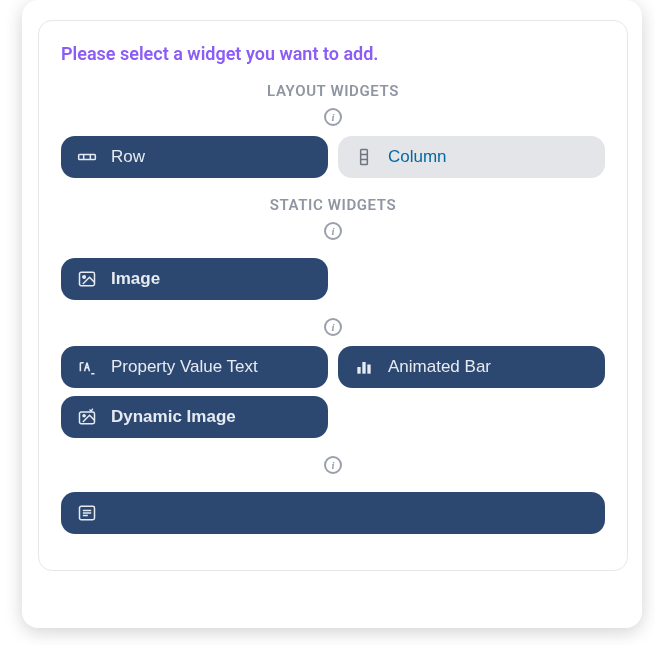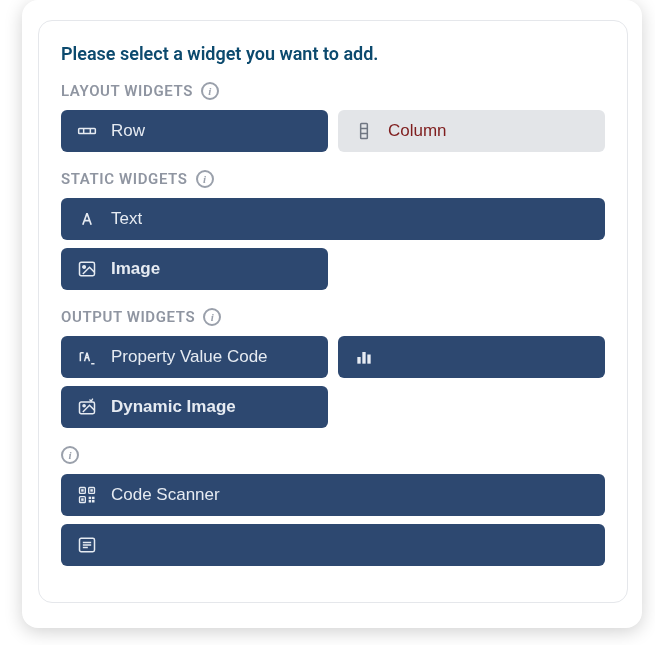--- a/index.html
+++ b/index.html
@@ -37,29 +37,30 @@
     top: 20px;
     width: 590px;
     background: #ffffff;
     border: 1px solid #e5e7eb;
     border-radius: 14px;
     padding: 22px 22px 28px 22px;
   }
   .title {
     font-size: 18px;
     font-weight: 600;
-    color: #0c4a6e;
+    color: #8b5cf6;
     margin-bottom: 18px;
   }
   .section-header {
     display: flex;
     align-items: center;
     gap: 8px;
     margin-top: 18px;
     margin-bottom: 10px;
+    flex-direction: column;
   }
   .section-header:first-of-type { margin-top: 0; }
   .section-label {
     font-size: 15px;
     font-weight: 600;
     letter-spacing: 0.6px;
     color: #8f95a1;
   }
   .info-icon {
     width: 18px;
@@ -79,34 +80,34 @@
     display: flex;
     gap: 10px;
     margin-bottom: 8px;
   }
   .btn {
     flex: 1 1 0;
     min-width: 0;
     background: #2d4870;
     color: #e6ebf2;
     border: none;
-    border-radius: 6px;
+    border-radius: 14px;
     height: 42px;
     padding: 0 16px;
     display: flex;
     align-items: center;
     gap: 14px;
     font-size: 17px;
     font-weight: 500;
     cursor: pointer;
   }
   .btn.half { width: calc(50% - 5px); flex: 0 0 auto; font-weight: bold; }
   .btn.disabled {
     background: #e3e5e8;
-    color: #7f1d1d;
+    color: #0369a1;
     cursor: default;
   }
   .btn-label {
     white-space: nowrap;
     overflow: hidden;
     text-overflow: ellipsis;
   }
   .icon {
     width: 20px;
     height: 20px;
@@ -155,100 +156,75 @@
       </span>
       <span class="btn-label">Column</span>
     </button>
   </div>
 
   <div class="section-header">
     <span class="section-label">STATIC WIDGETS</span>
     <span class="info-icon">i</span>
   </div>
   <div class="btn-row">
-    <button class="btn">
-      <span class="icon icon-enabled">
-        <svg viewBox="0 0 24 24" fill="none" stroke="currentColor" stroke-width="2">
-          <path d="M12 5 L7 19 M12 5 L17 19 M9 14 H15"></path>
-        </svg>
-      </span>
-      <span class="btn-label">Text</span>
-    </button>
   </div>
   <div class="btn-row">
     <button class="btn half">
       <span class="icon icon-enabled">
         <svg viewBox="0 0 24 24" fill="none" stroke="currentColor" stroke-width="1.8">
           <rect x="3" y="4" width="18" height="16" rx="2"></rect>
           <circle cx="8.5" cy="9.5" r="1.5" fill="currentColor"></circle>
           <path d="M21 16 L15 10 L7 18"></path>
         </svg>
       </span>
       <span class="btn-label">Image</span>
     </button>
   </div>
 
   <div class="section-header">
-    <span class="section-label">OUTPUT WIDGETS</span>
     <span class="info-icon">i</span>
   </div>
   <div class="btn-row">
     <button class="btn">
       <span class="icon icon-enabled">
         <svg viewBox="0 0 24 24" fill="none" stroke="currentColor" stroke-width="1.8">
           <path d="M4 17 L4 7 M4 7 L8 7 M12 7 L9 17 M12 7 L15 17 M10.2 13 H13.8 M17 20 H21"></path>
         </svg>
       </span>
-      <span class="btn-label">Property Value Code</span>
+      <span class="btn-label">Property Value Text</span>
     </button>
     <button class="btn">
       <span class="icon icon-enabled">
         <svg viewBox="0 0 24 24" fill="currentColor">
           <rect x="4" y="12" width="4" height="8"></rect>
           <rect x="10" y="6" width="4" height="14"></rect>
           <rect x="16" y="9" width="4" height="11"></rect>
         </svg>
       </span>
+      <span class="btn-label">Animated Bar</span>
     </button>
   </div>
   <div class="btn-row">
     <button class="btn half">
       <span class="icon icon-enabled">
         <svg viewBox="0 0 24 24" fill="none" stroke="currentColor" stroke-width="1.8">
           <rect x="3" y="6" width="18" height="14" rx="2"></rect>
           <path d="M21 16 L15 10 L7 18"></path>
           <circle cx="8.5" cy="10.5" r="1.3" fill="currentColor"></circle>
           <path d="M15 3 L17 5 L19 2" stroke-width="1.6"></path>
         </svg>
       </span>
       <span class="btn-label">Dynamic Image</span>
     </button>
   </div>
 
   <div class="section-header">
     <span class="info-icon">i</span>
   </div>
   <div class="btn-row">
-    <button class="btn">
-      <span class="icon icon-enabled">
-        <svg viewBox="0 0 24 24" fill="currentColor">
-          <rect x="3" y="3" width="7" height="7" rx="1" fill="none" stroke="currentColor" stroke-width="1.6"></rect>
-          <rect x="14" y="3" width="7" height="7" rx="1" fill="none" stroke="currentColor" stroke-width="1.6"></rect>
-          <rect x="3" y="14" width="7" height="7" rx="1" fill="none" stroke="currentColor" stroke-width="1.6"></rect>
-          <rect x="5" y="5" width="3" height="3"></rect>
-          <rect x="16" y="5" width="3" height="3"></rect>
-          <rect x="5" y="16" width="3" height="3"></rect>
-          <rect x="14" y="14" width="3" height="3"></rect>
-          <rect x="18" y="14" width="3" height="3"></rect>
-          <rect x="14" y="18" width="3" height="3"></rect>
-          <rect x="18" y="18" width="3" height="3"></rect>
-        </svg>
-      </span>
-      <span class="btn-label">Code Scanner</span>
-    </button>
   </div>
   <div class="btn-row">
     <button class="btn">
       <span class="icon icon-enabled">
         <svg viewBox="0 0 24 24" fill="none" stroke="currentColor" stroke-width="1.8">
           <rect x="3" y="4" width="18" height="16" rx="2"></rect>
           <line x1="7" y1="9" x2="17" y2="9"></line>
           <line x1="7" y1="12" x2="17" y2="12"></line>
           <line x1="7" y1="15" x2="13" y2="15"></line>
         </svg>

